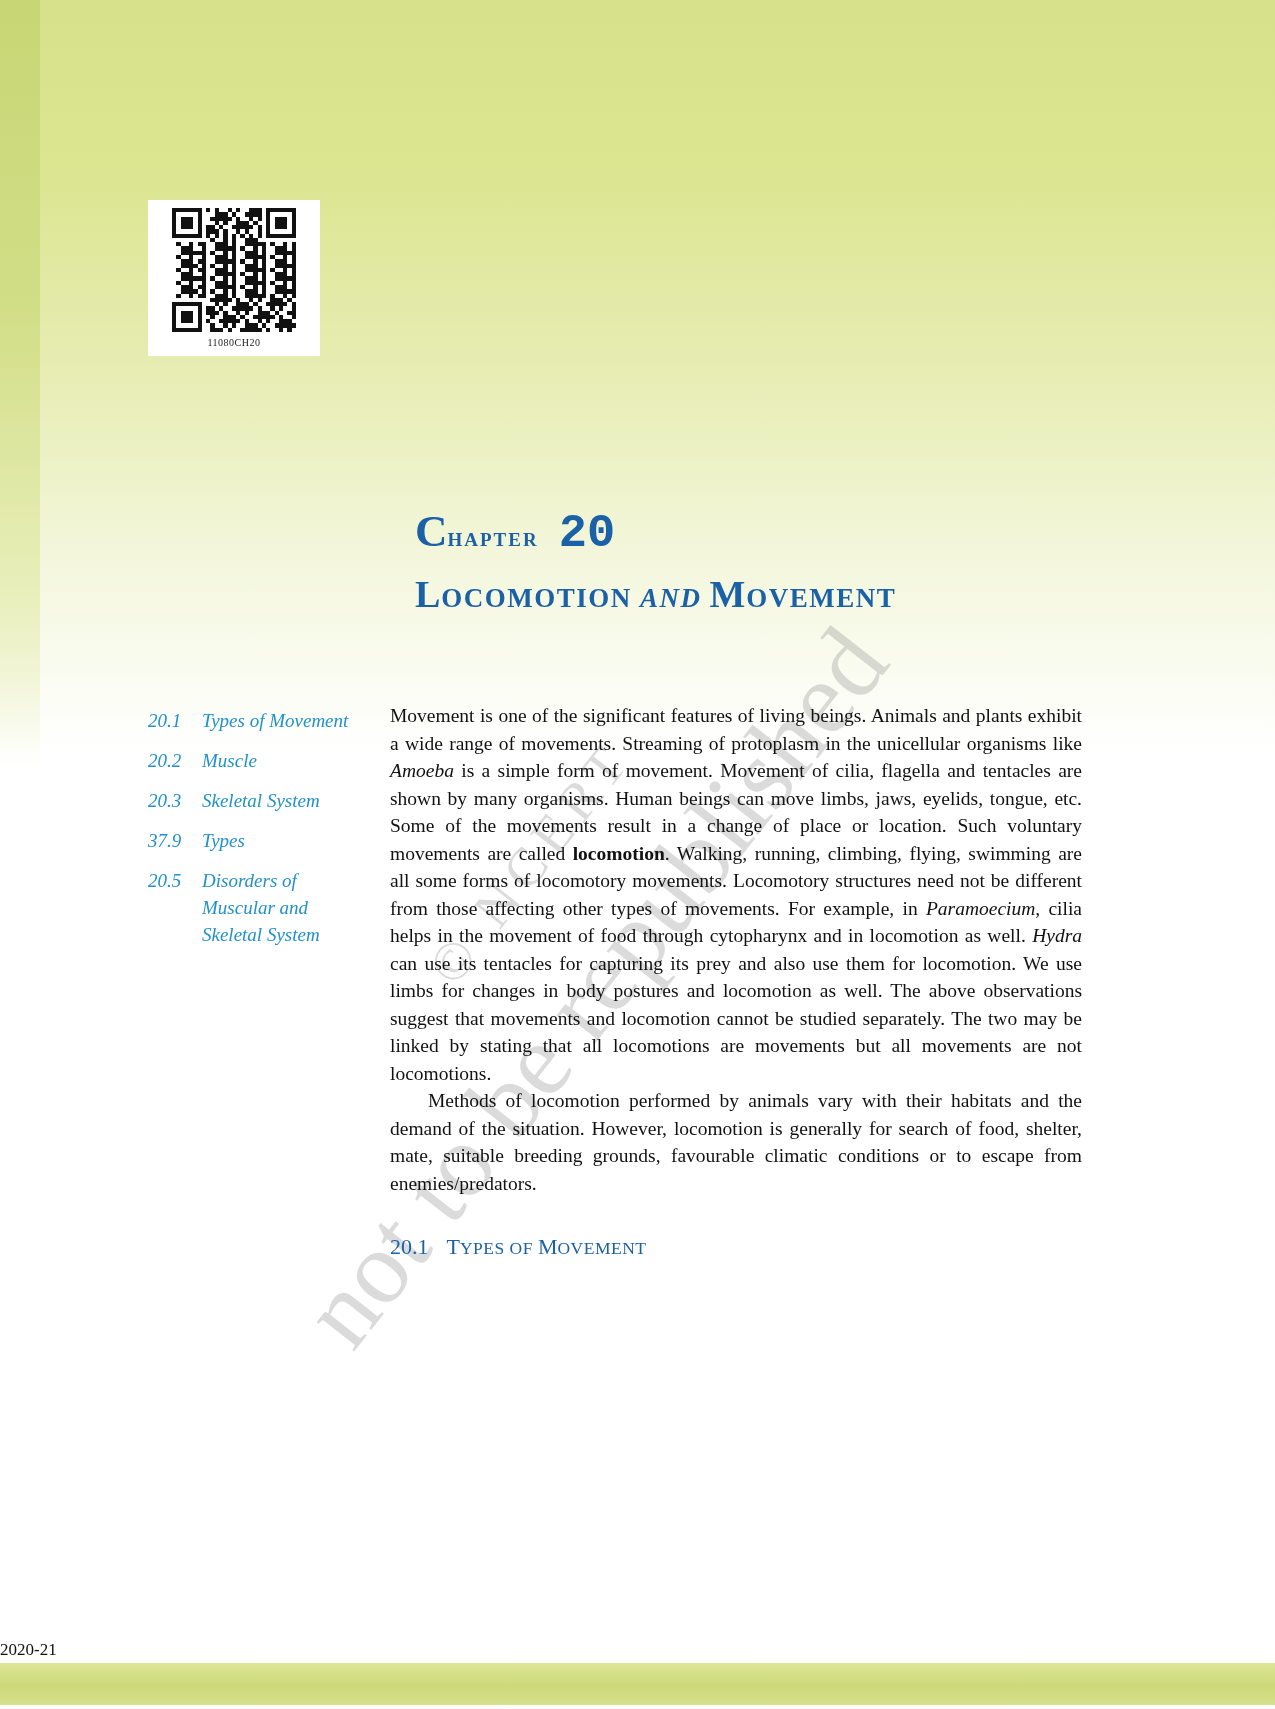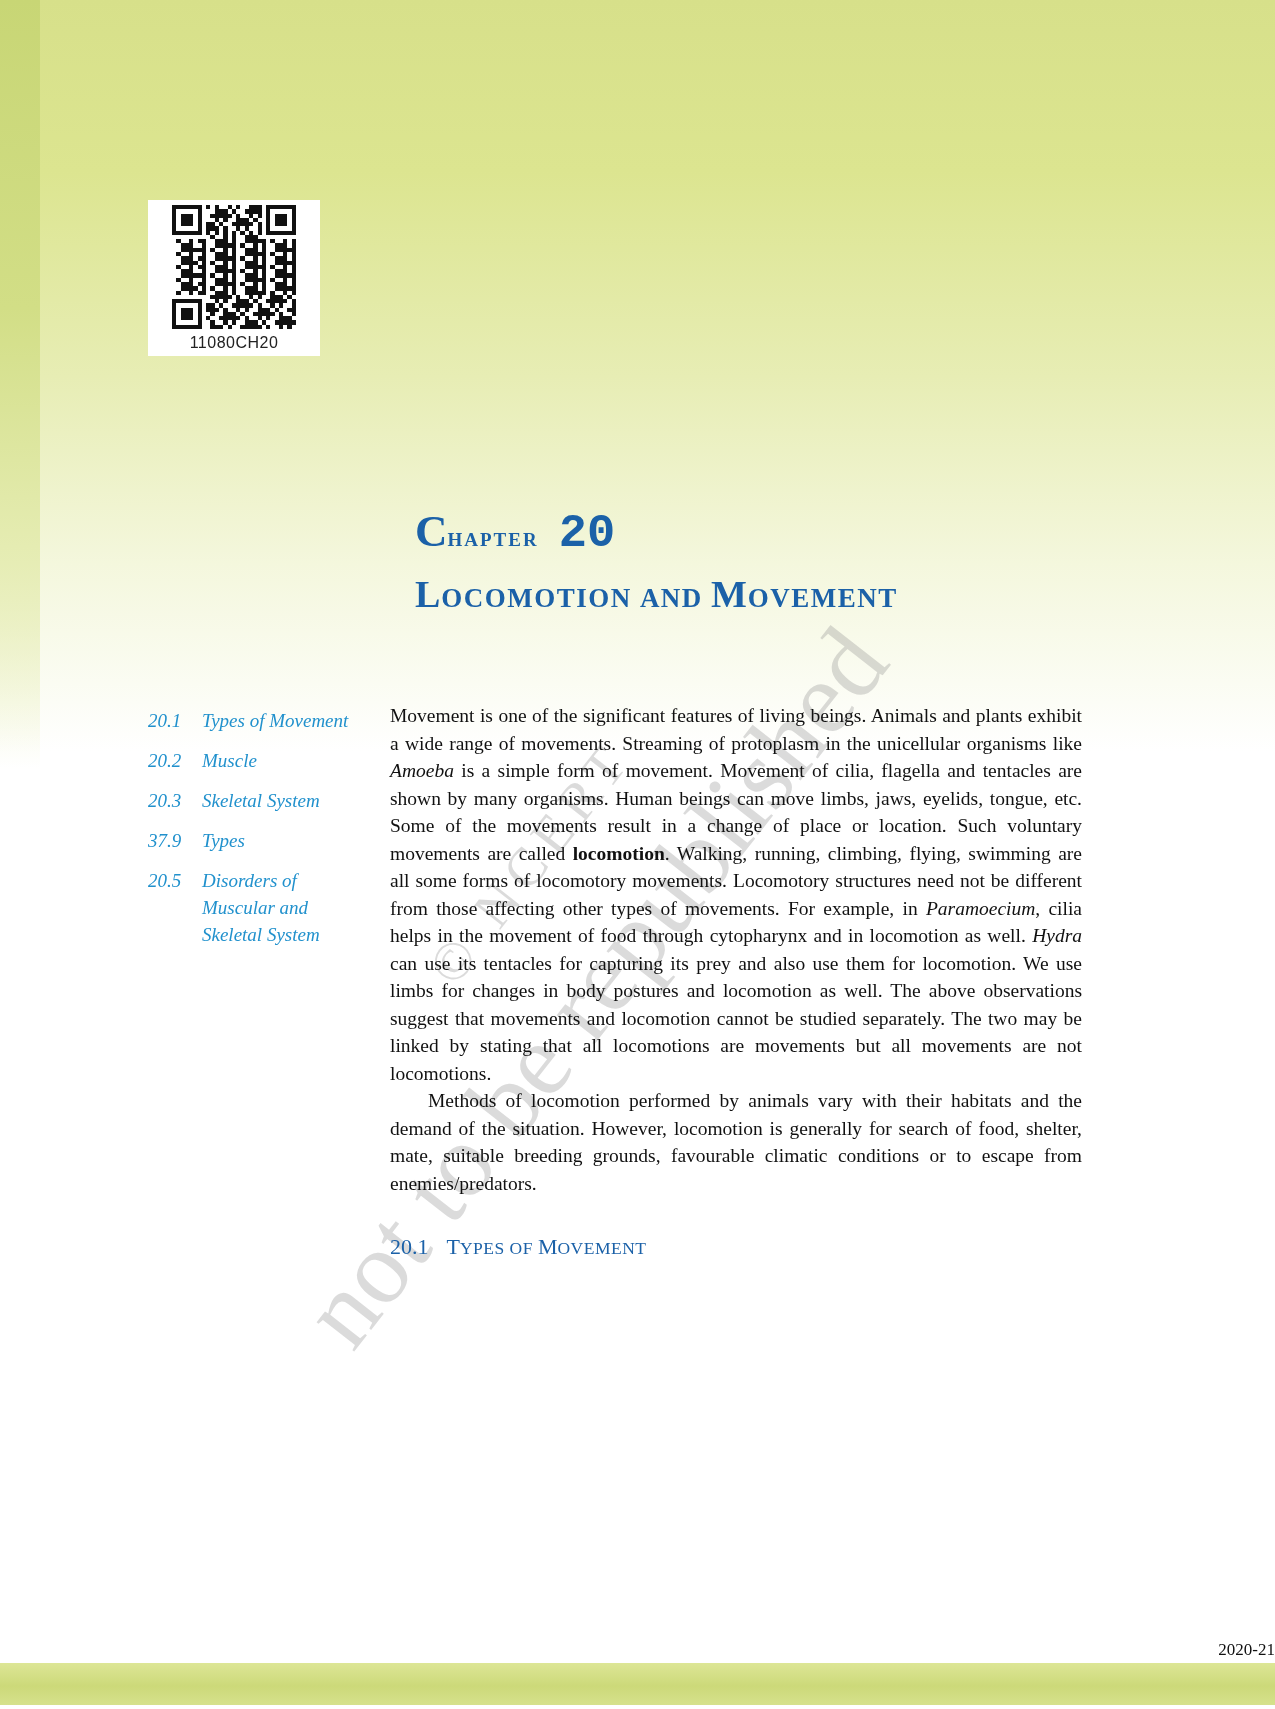--- a/index.html
+++ b/index.html
@@ -35,32 +35,32 @@
   }
   .content { position: relative; z-index: 2; }
   
   .qr-box {
     position: absolute; left: 148px; top: 200px; width: 172px; height: 156px;
     background: #ffffff; display: flex; flex-direction: column;
     align-items: center; justify-content: center; gap: 5px; z-index: 2;
   }
   .qr-box svg { width: 124px; height: 124px; shape-rendering: crispEdges; }
   .qr-label {
-    font-family: Liberation Sans, sans-serif; font-size: 16px; color: #222; letter-spacing: 0.5px;
+    font-family: Liberation Serif, serif; font-size: 10px; color: #222; letter-spacing: 0.5px;
   }
   
   .chapter-head { position: absolute; left: 415px; top: 505px; color: #1b61a8; z-index: 2; }
   .chapter-line { font-weight: bold; }
   .ch-big   { font-size: 45px; }
   .ch-small { font-size: 19px; letter-spacing: 2px; }
   .ch-num   { font-size: 47px; margin-left: 20px; font-family: Liberation Mono, monospace; }
   .title-line { margin-top: 12px; font-weight: bold; letter-spacing: 1px; }
   .t-big   { font-size: 38px; }
   .t-small { font-size: 27px; letter-spacing: 1.5px; }
-  .t-mid   { font-size: 27px; margin: 0 8px; letter-spacing: 1.5px; }
+  .t-mid   { font-size: 27px; margin: 0 8px; letter-spacing: 1.5px; font-style: italic; }
   
   .toc { position: absolute; left: 148px; top: 708px; width: 212px; z-index: 2; }
   .toc-item {
     display: flex; gap: 9px; margin-bottom: 13px;
     font-style: italic; color: #2191cd; font-size: 19px; line-height: 1.42;
   }
   .toc-num { width: 45px; flex: none; }
   .toc-label { width: 152px; }
   
   .main-col { position: absolute; left: 368px; top: 702px; width: 692px; z-index: 2; margin-left: 22px; }
@@ -73,21 +73,21 @@
   .bold { font-weight: bold; }
   .section-heading {
     margin: 36px 0 26px 0; color: #1b61a8; font-weight: normal;
   }
   .sec-num { font-size: 22px; margin-right: 18px; }
   .sc-big   { font-size: 22px; }
   .sc-small { font-size: 17.5px; letter-spacing: 0.5px; }
   
   .footer-year {
     position: absolute; left: 0; top: 1640px; width: 100%;
-    text-align: right; font-size: 17px; color: #111; z-index: 2;
+    text-align: left; font-size: 17px; color: #111; z-index: 2;
   }
 </style>
 </head>
 <body>
 
 <div class="page">
   <div class="left-strip"></div>
 
   <div class="watermark wm-ncert">© NCERT</div>
   <div class="watermark wm-republish">not to be republished</div>

